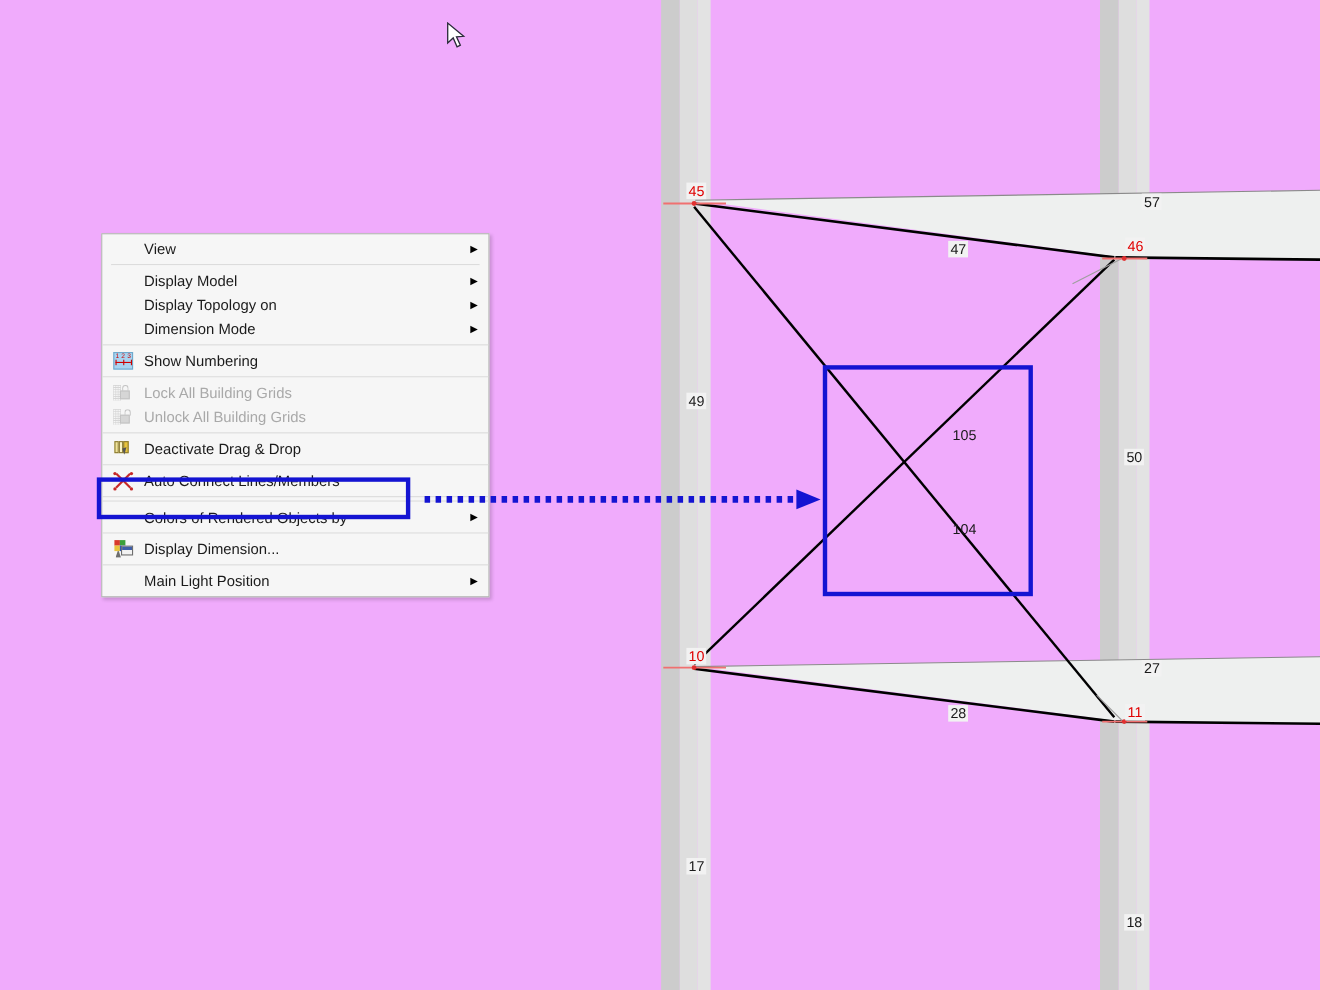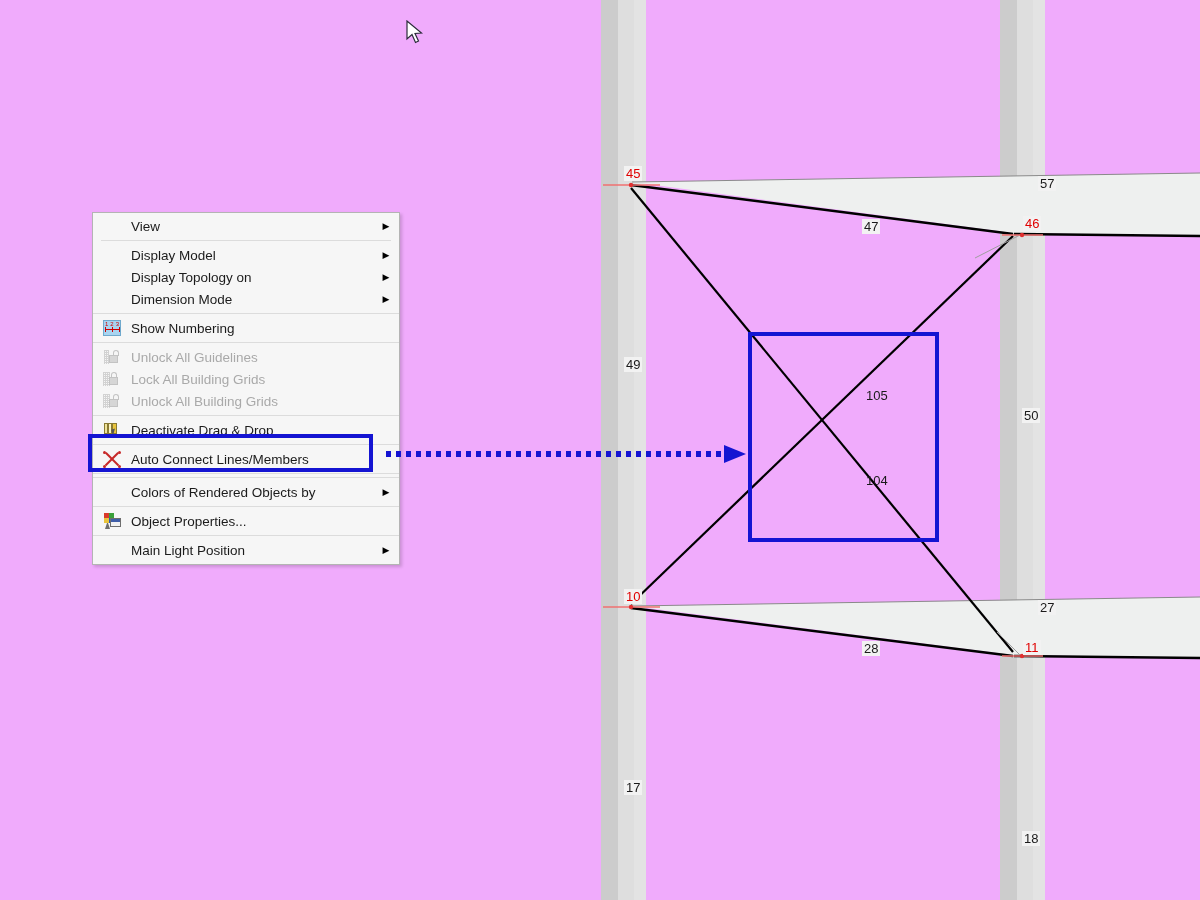--- a/index.html
+++ b/index.html
@@ -48,21 +48,21 @@
     line-height: 15px;
     white-space: nowrap;
   }
   .member-label.on-white { background: transparent; }
 
   
   #context-menu {
     position: absolute;
     left: 92px;
     top: 212px;
-    width: 308px;
+    width: 353px;
     background: #f6f6f6;
     border: 1px solid #b4b4b4;
     box-shadow: 2px 2px 3px rgba(0,0,0,0.16);
     font-family: "Liberation Sans", sans-serif;
     font-size: 13.5px;
     color: #1b1b1b;
     padding: 2px 0 3px 0;
     box-sizing: border-box;
   }
   .menu-item {
@@ -349,31 +349,20 @@
           <span class="tick" style="left:8px"></span>
           <span class="tick" style="left:15px"></span>
         </span>
       </span>
       <span class="label">Show Numbering</span>
       <span class="submenu-arrow"></span>
     </div>
     <div class="menu-sep full"></div>
 
 
-    <div class="menu-item disabled">
-      <span class="icon-slot">
-        <span class="ico-lock">
-          <span class="dots"></span>
-            <span class="shackle" style="left:10px"></span>
-            <span class="body"></span>
-        </span>
-      </span>
-      <span class="label">Unlock All Guidelines</span>
-      <span class="submenu-arrow"></span>
-    </div>
 
     <div class="menu-item disabled">
       <span class="icon-slot">
         <span class="ico-lock grid">
           <span class="dots"></span>
             <span class="shackle"></span>
             <span class="body"></span>
         </span>
       </span>
       <span class="label">Lock All Building Grids</span>
@@ -436,21 +425,21 @@
       <span class="icon-slot">
         <span class="ico-props">
           <span class="sq r"></span>
             <span class="sq g"></span>
           <span class="sq y"></span>
             <span class="sq b"></span>
           <span class="stand"></span>
             <span class="win"></span>
         </span>
       </span>
-      <span class="label">Object Properties...</span>
+      <span class="label">Display Dimension...</span>
       <span class="submenu-arrow"></span>
     </div>
     <div class="menu-sep full"></div>
 
     <div class="menu-item">
       <span class="icon-slot"></span>
       <span class="label">Main Light Position</span>
       <span class="submenu-arrow">▶</span>
     </div>
 

